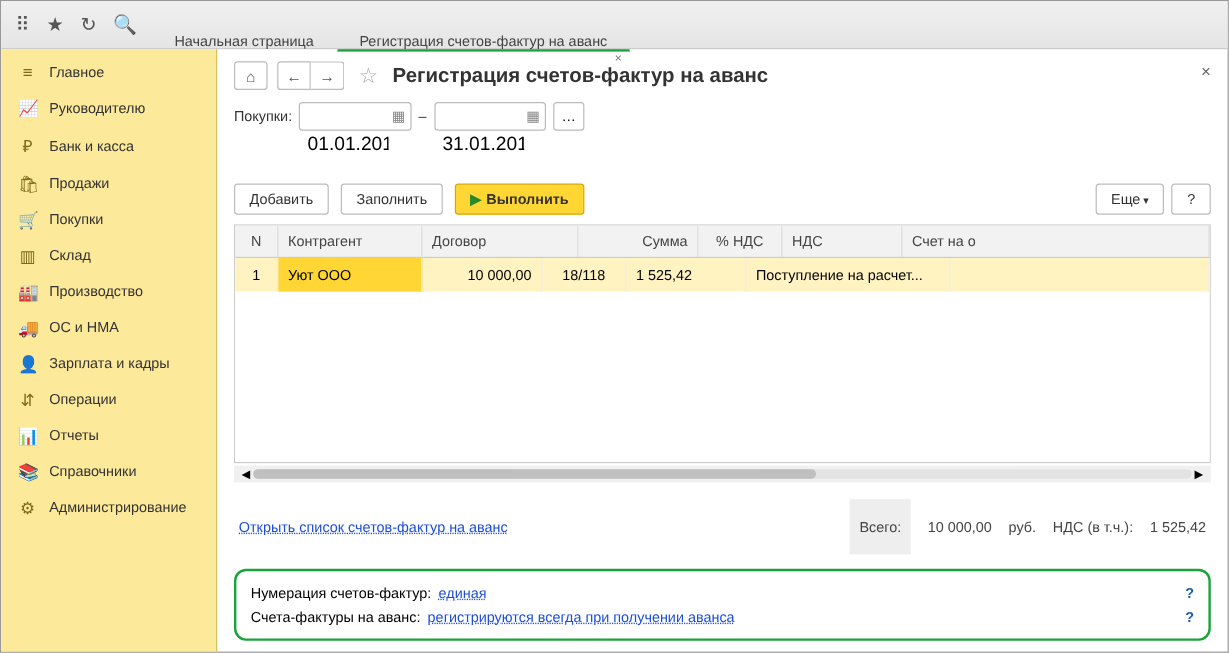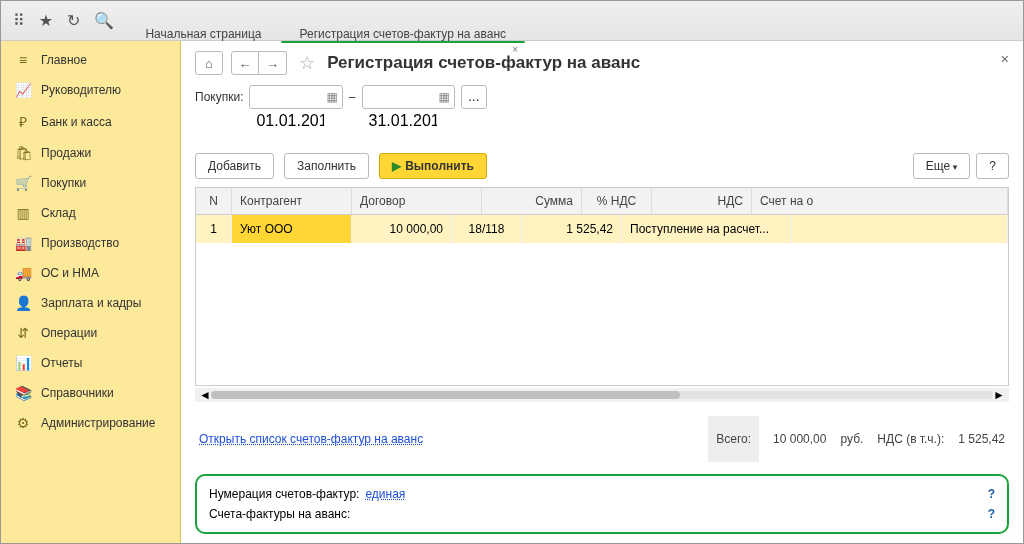--- a/index.html
+++ b/index.html
@@ -44,21 +44,21 @@
 .grid-head { display: flex; background: #f2f2f2; border-bottom: 1px solid #ccc; }
 .grid-head div { padding: 6px 8px; border-right: 1px solid #ddd; color: #444; }
 .grid-row { display: flex; background: #fff3c2; }
 .grid-row.sel div:nth-child(2){ background: #ffd633; }
 .grid-row div { padding: 7px 8px; border-right: 1px solid #eee; }
 .c-n { width: 36px; text-align: center; }
 .c-k { width: 120px; }
 .c-d { width: 130px; }
 .c-s { width: 100px; text-align: right; }
 .c-v { width: 70px; text-align: center; }
-.c-nds { width: 100px; text-align: right; }
+.c-nds { width: 100px; }
 .c-doc { width: 170px; }
 .c-acc { flex: 1; }
 .grid-body { height: 170px; background: #fff; overflow: hidden; }
 
 .hscroll { height: 14px; background: #f0f0f0; display: flex; align-items: center; padding: 0 4px; margin-top: 2px; }
 .hscroll .track { flex: 1; height: 8px; background: #e3e3e3; border-radius: 4px; position: relative; }
 .hscroll .thumb { position: absolute; left: 0; width: 60%; height: 100%; background: #bfbfbf; border-radius: 4px; }
 
 .footer1 { display: flex; align-items: center; padding: 8px 4px; gap: 12px; margin-top: 6px; }
 .link { color: #1d4ed8; text-decoration: underline dotted; cursor: pointer; }
@@ -227,18 +227,19 @@
 
     <div class="footer2">
       <div class="row">
         <span>Нумерация счетов-фактур:</span>
         <span class="link">единая</span>
         <span class="spacer"></span>
         <span class="qmark">?</span>
       </div>
       <div class="row">
         <span>Счета-фактуры на аванс:</span>
+        <span class="link">регистрируются всегда при получении аванса</span>
         <span class="spacer"></span>
         <span class="qmark">?</span>
       </div>
     </div>
   </div>
 </div>
 
 </body></html>

